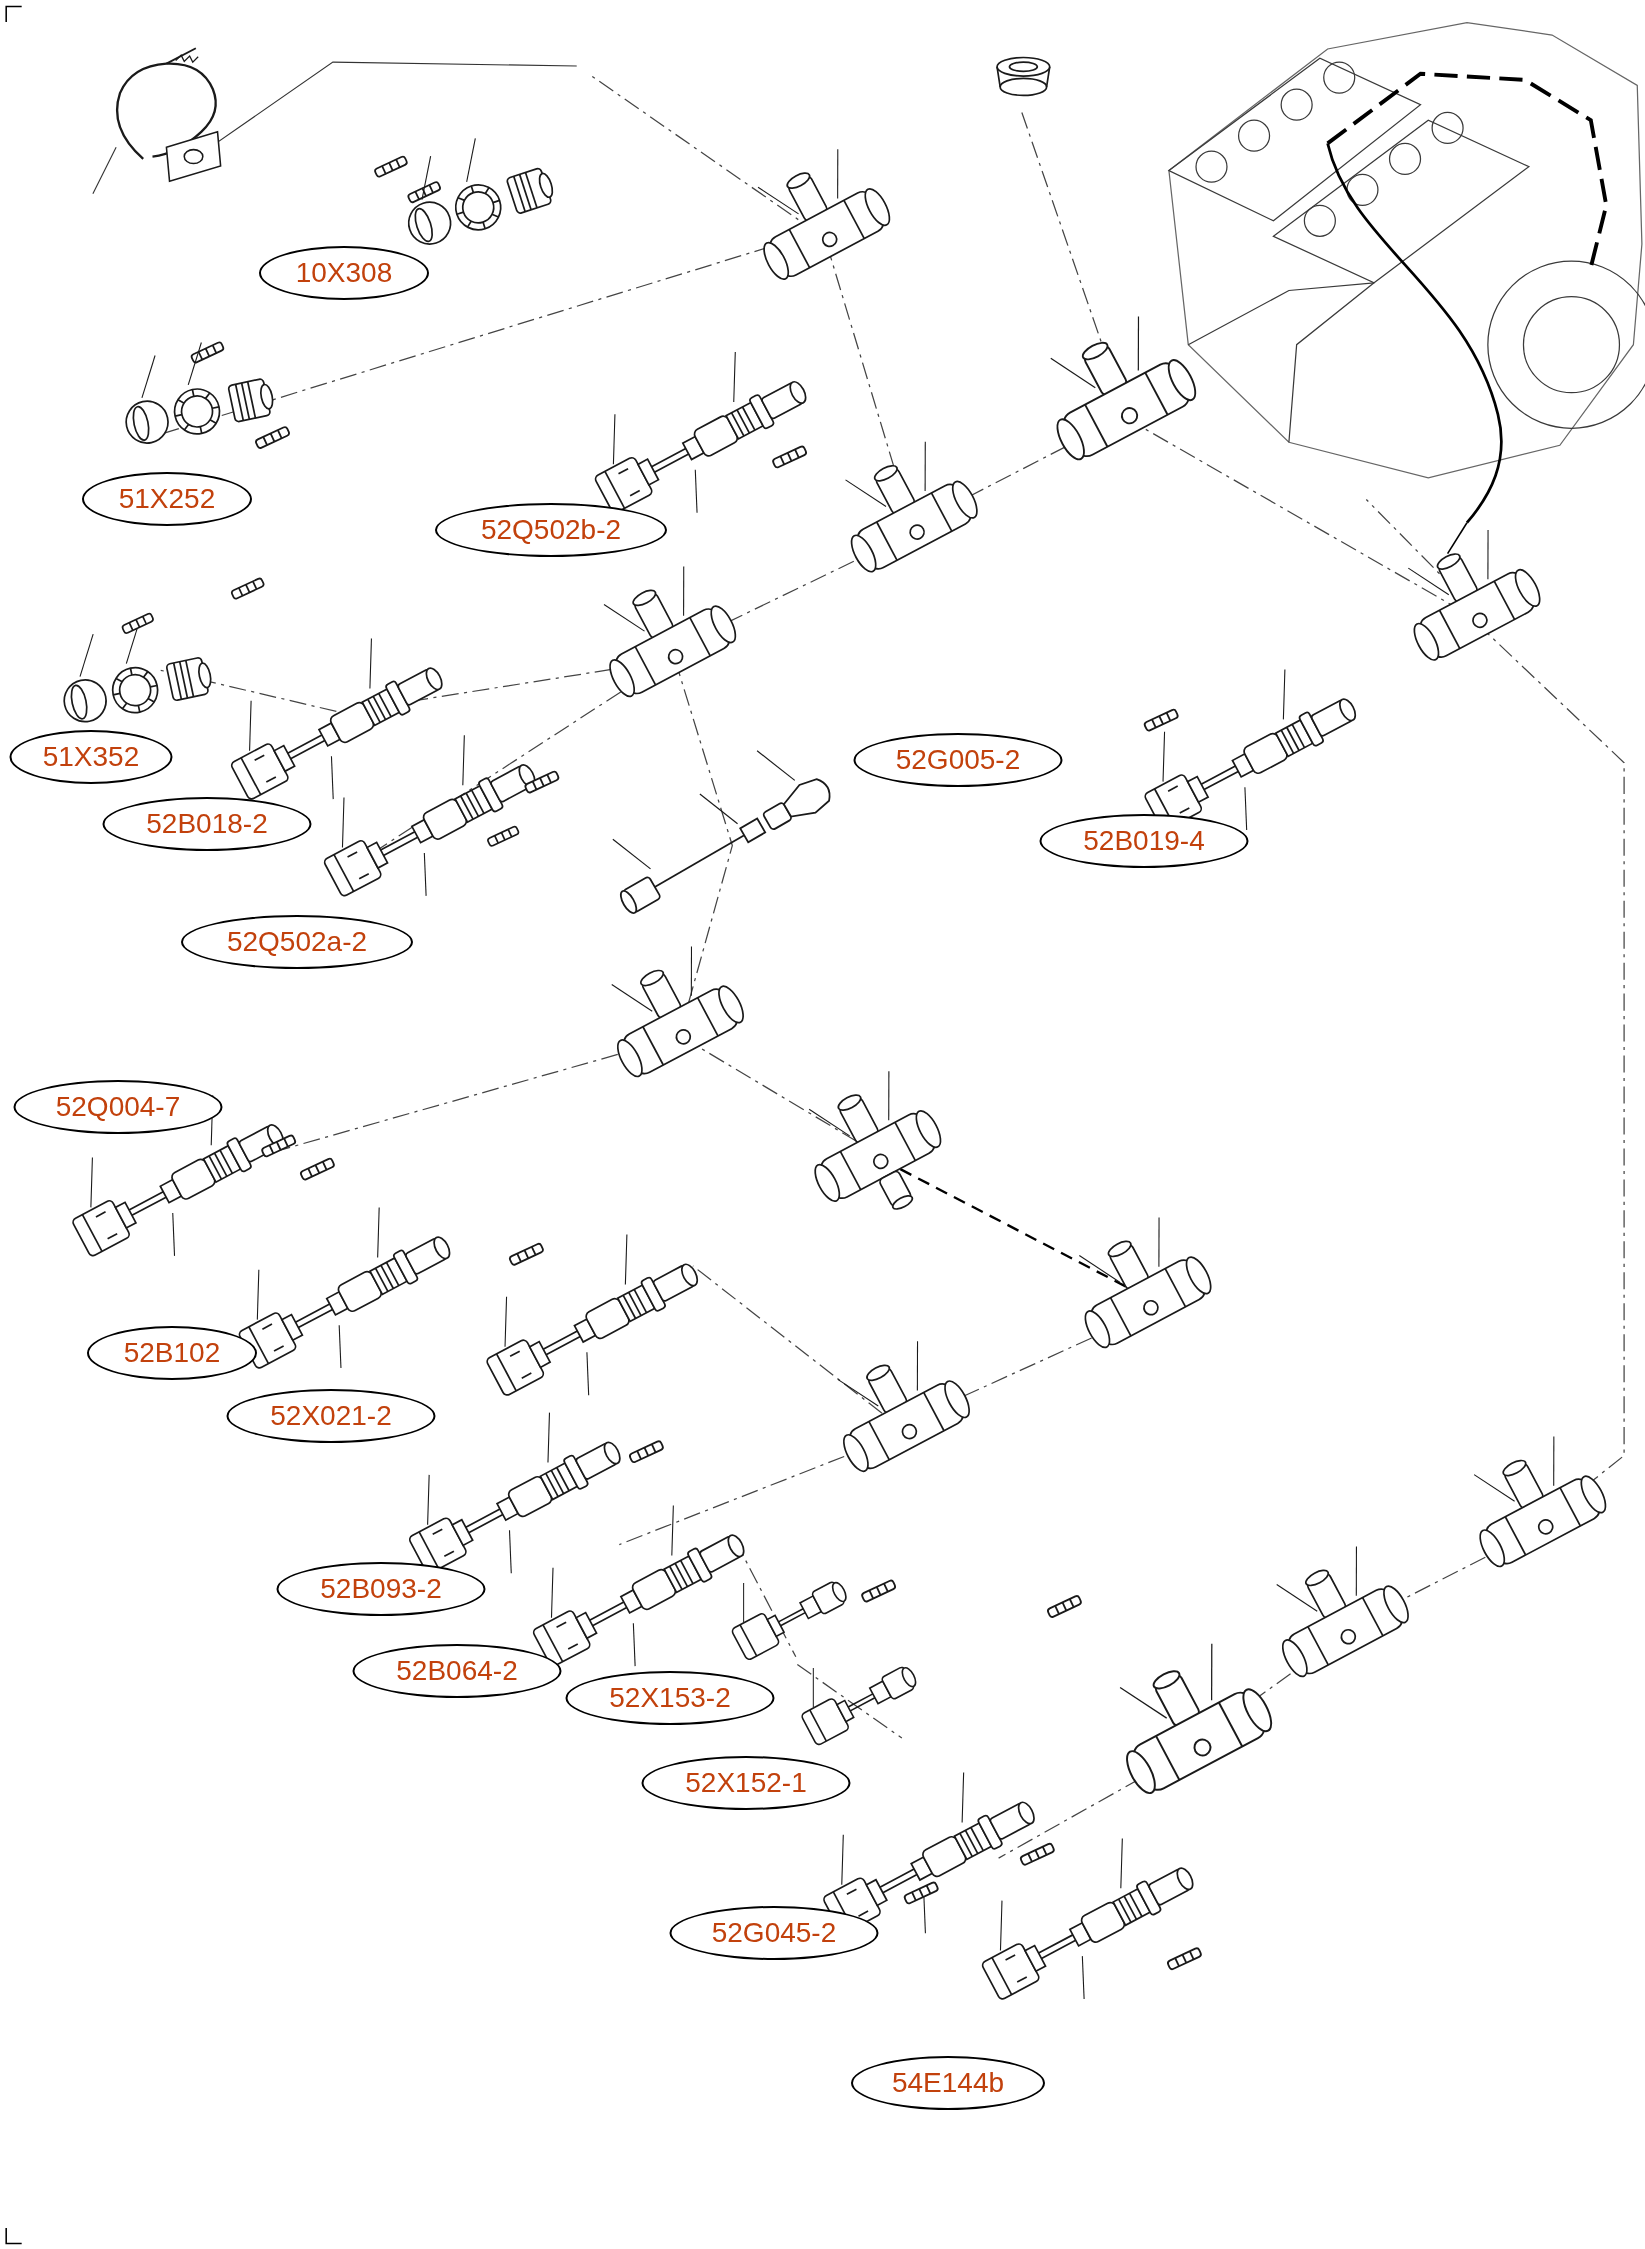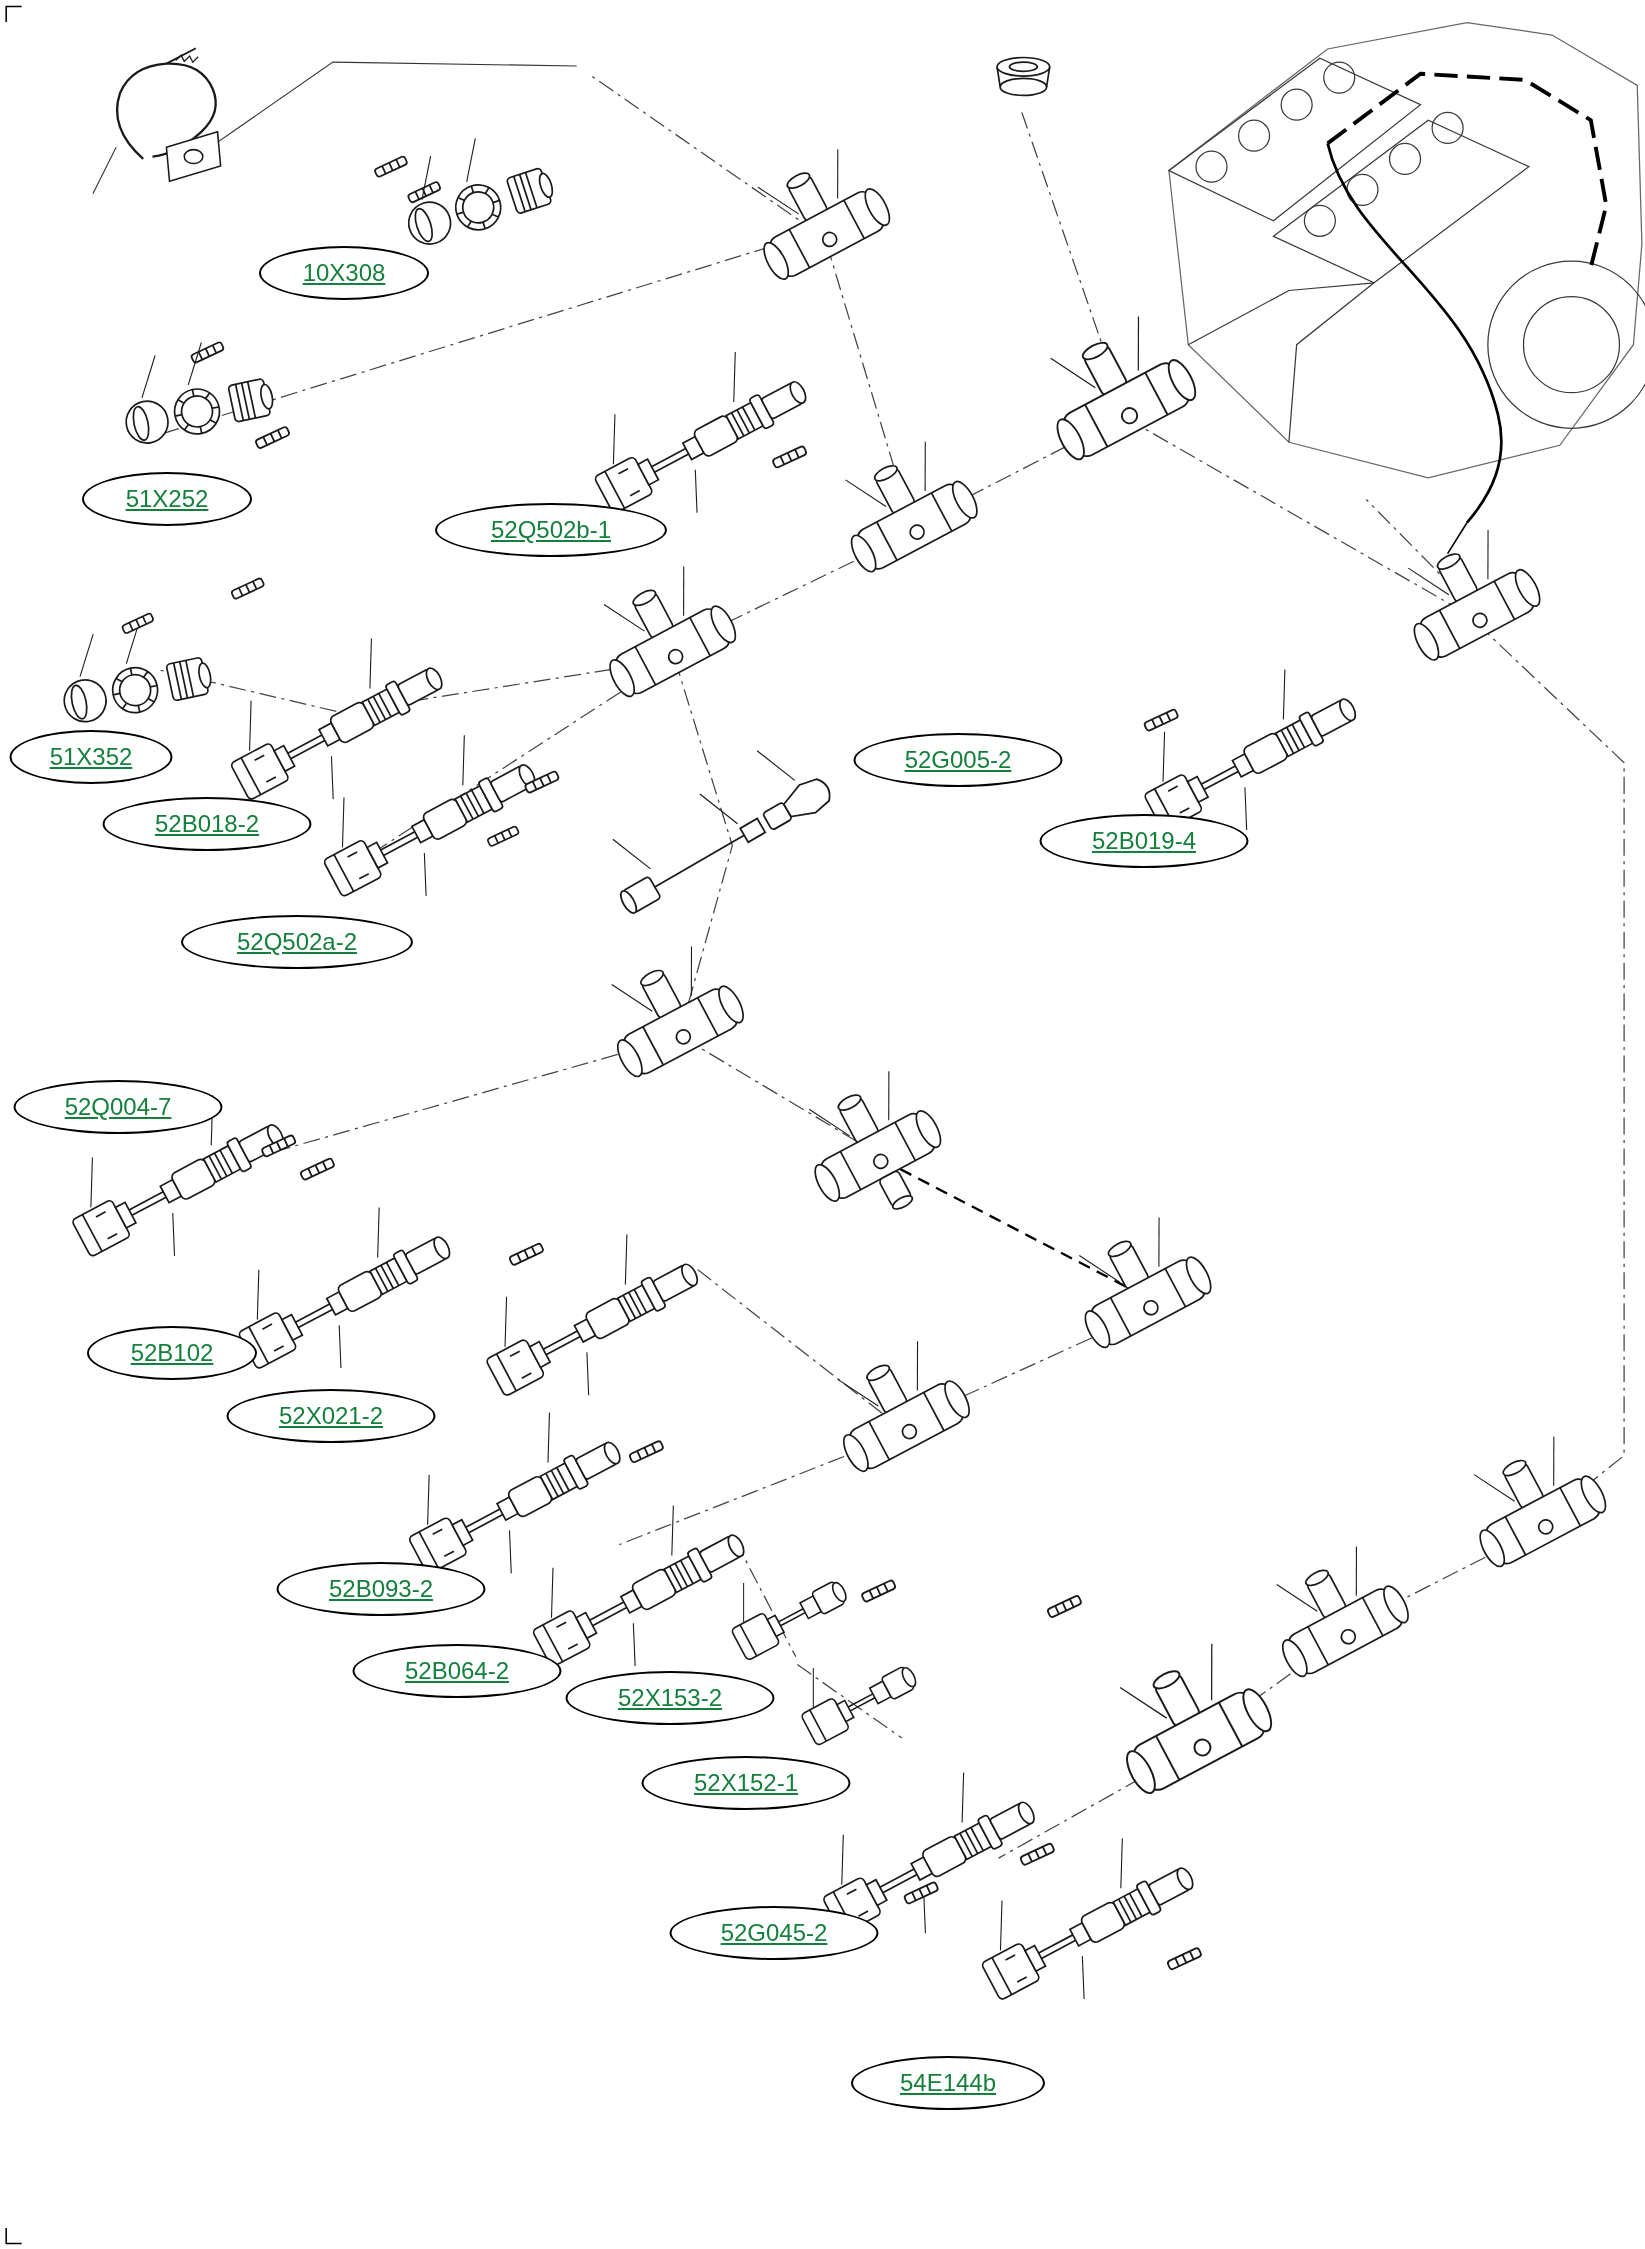--- a/index.html
+++ b/index.html
@@ -15,26 +15,25 @@
   .callout{
     position:absolute;
     transform:translate(-50%,-50%);
     height:54px;
     border:2.3px solid #000;
     border-radius:50%;
     background:#fff;
     display:flex;
     align-items:center;
     justify-content:center;
-    font-size:24px;
-    color:#15803d;
+    font-size:28px;
+    color:#c2410c;
     white-space:nowrap;
     box-sizing:border-box;
     z-index:5;
-    text-decoration:underline;
   }
 </style>
 </head>
 <body>
 
 <div id="stage">
 
 <svg id="diagram-svg" width="1645" height="2250" viewBox="0 0 2125 2906" xmlns="http://www.w3.org/2000/svg">
 
   <defs>
@@ -263,21 +262,21 @@
   <g stroke="#000" stroke-width="2" fill="none">
     <path d="M 8 28 L 8 8 L 28 8"></path>
   </g>
   <g stroke="#000" stroke-width="2" fill="none">
     <path d="M 8 2878 L 8 2898 L 28 2898"></path>
   </g>
 </svg>
 
   <div class="callout" style="left:344px;top:273px;width:170px">10X308</div>
   <div class="callout" style="left:167px;top:499px;width:170px">51X252</div>
-  <div class="callout" style="left:551px;top:530px;width:232px">52Q502b-1</div>
+  <div class="callout" style="left:551px;top:530px;width:232px">52Q502b-2</div>
   <div class="callout" style="left:91px;top:757px;width:163px">51X352</div>
   <div class="callout" style="left:207px;top:824px;width:209px">52B018-2</div>
   <div class="callout" style="left:958px;top:760px;width:209px">52G005-2</div>
   <div class="callout" style="left:1144px;top:841px;width:209px">52B019-4</div>
   <div class="callout" style="left:297px;top:942px;width:232px">52Q502a-2</div>
   <div class="callout" style="left:118px;top:1107px;width:209px">52Q004-7</div>
   <div class="callout" style="left:172px;top:1353px;width:170px">52B102</div>
   <div class="callout" style="left:331px;top:1416px;width:209px">52X021-2</div>
   <div class="callout" style="left:381px;top:1589px;width:209px">52B093-2</div>
   <div class="callout" style="left:457px;top:1671px;width:209px">52B064-2</div>

